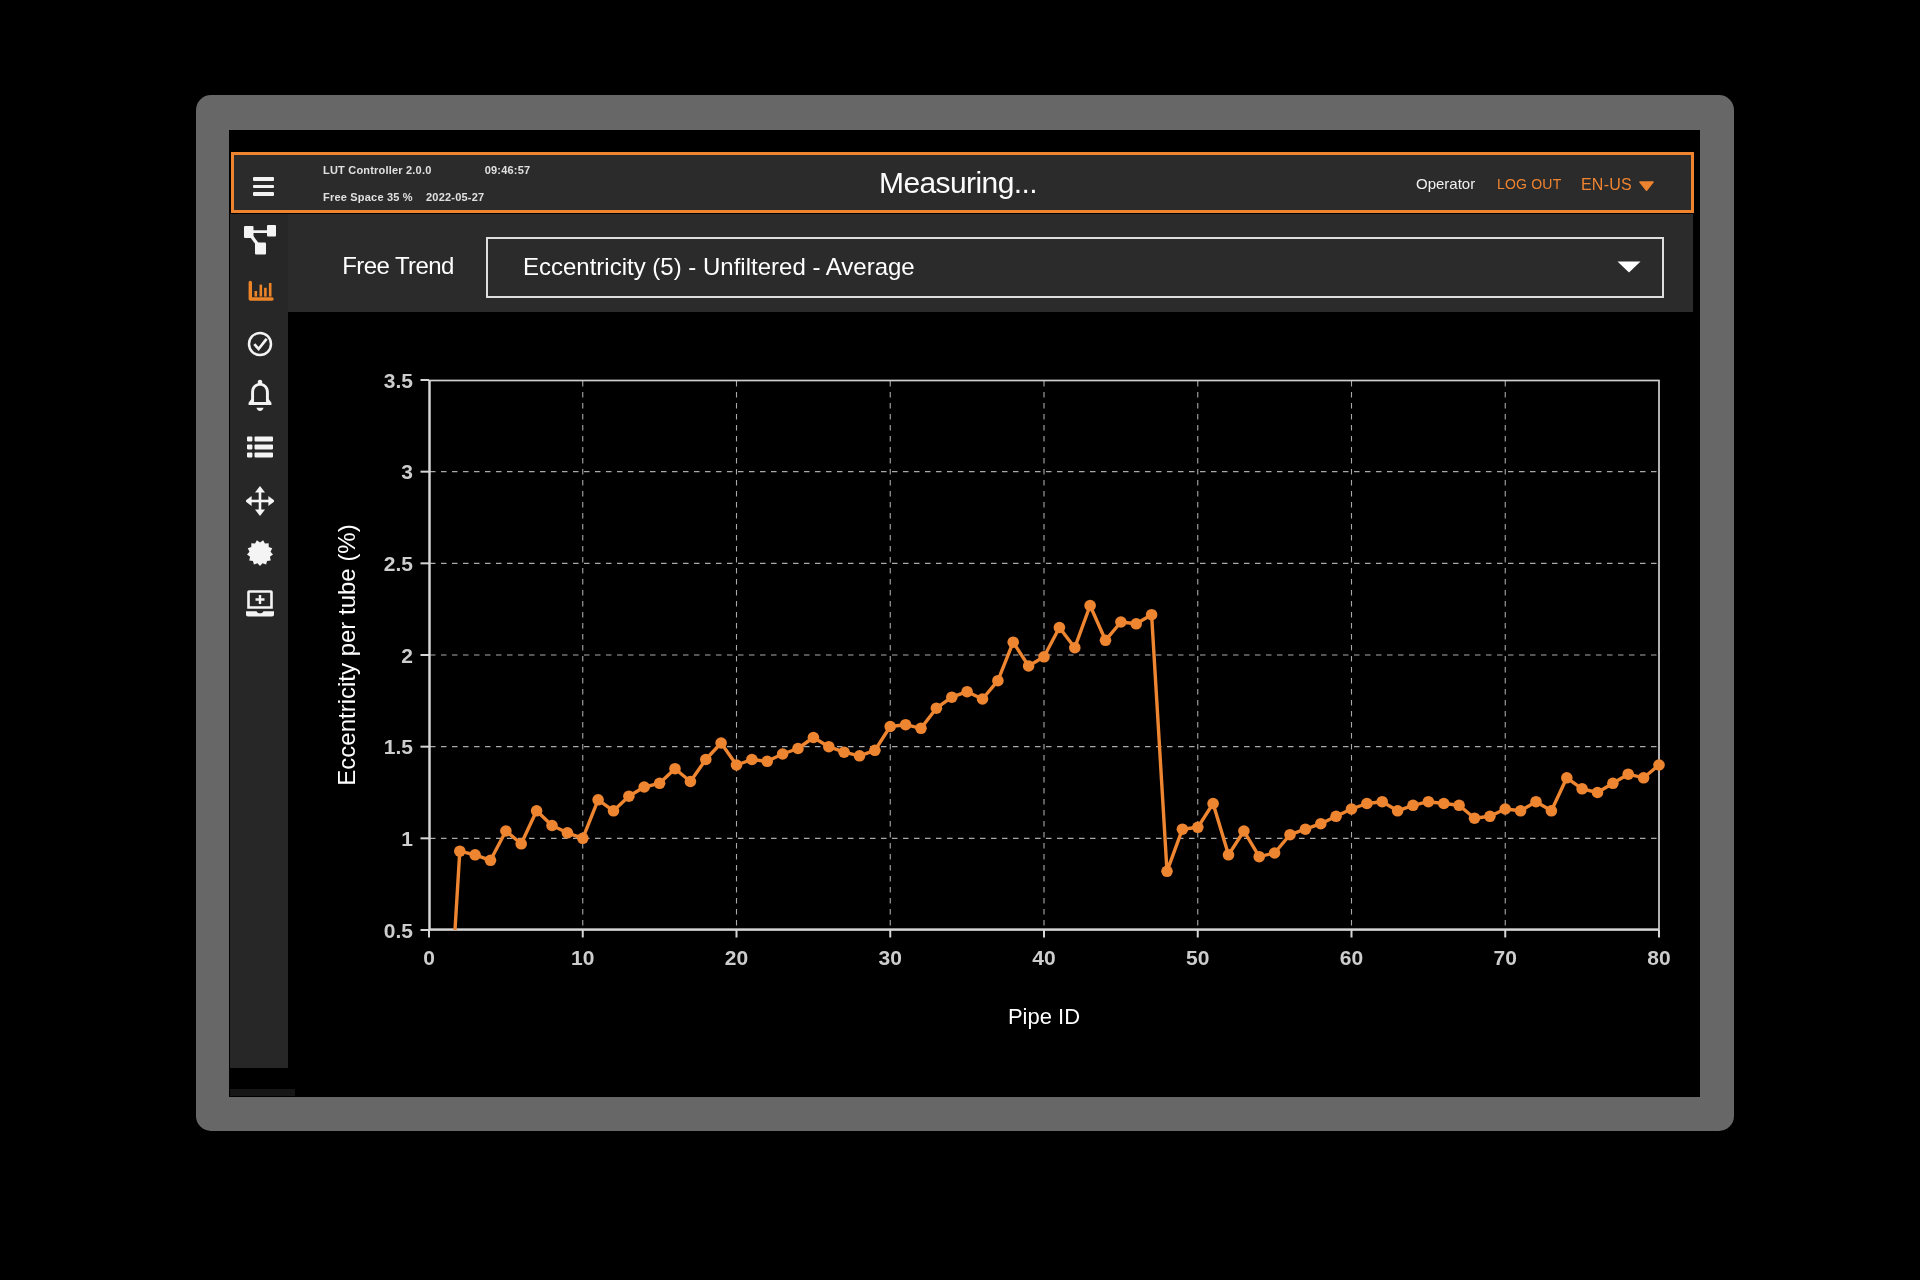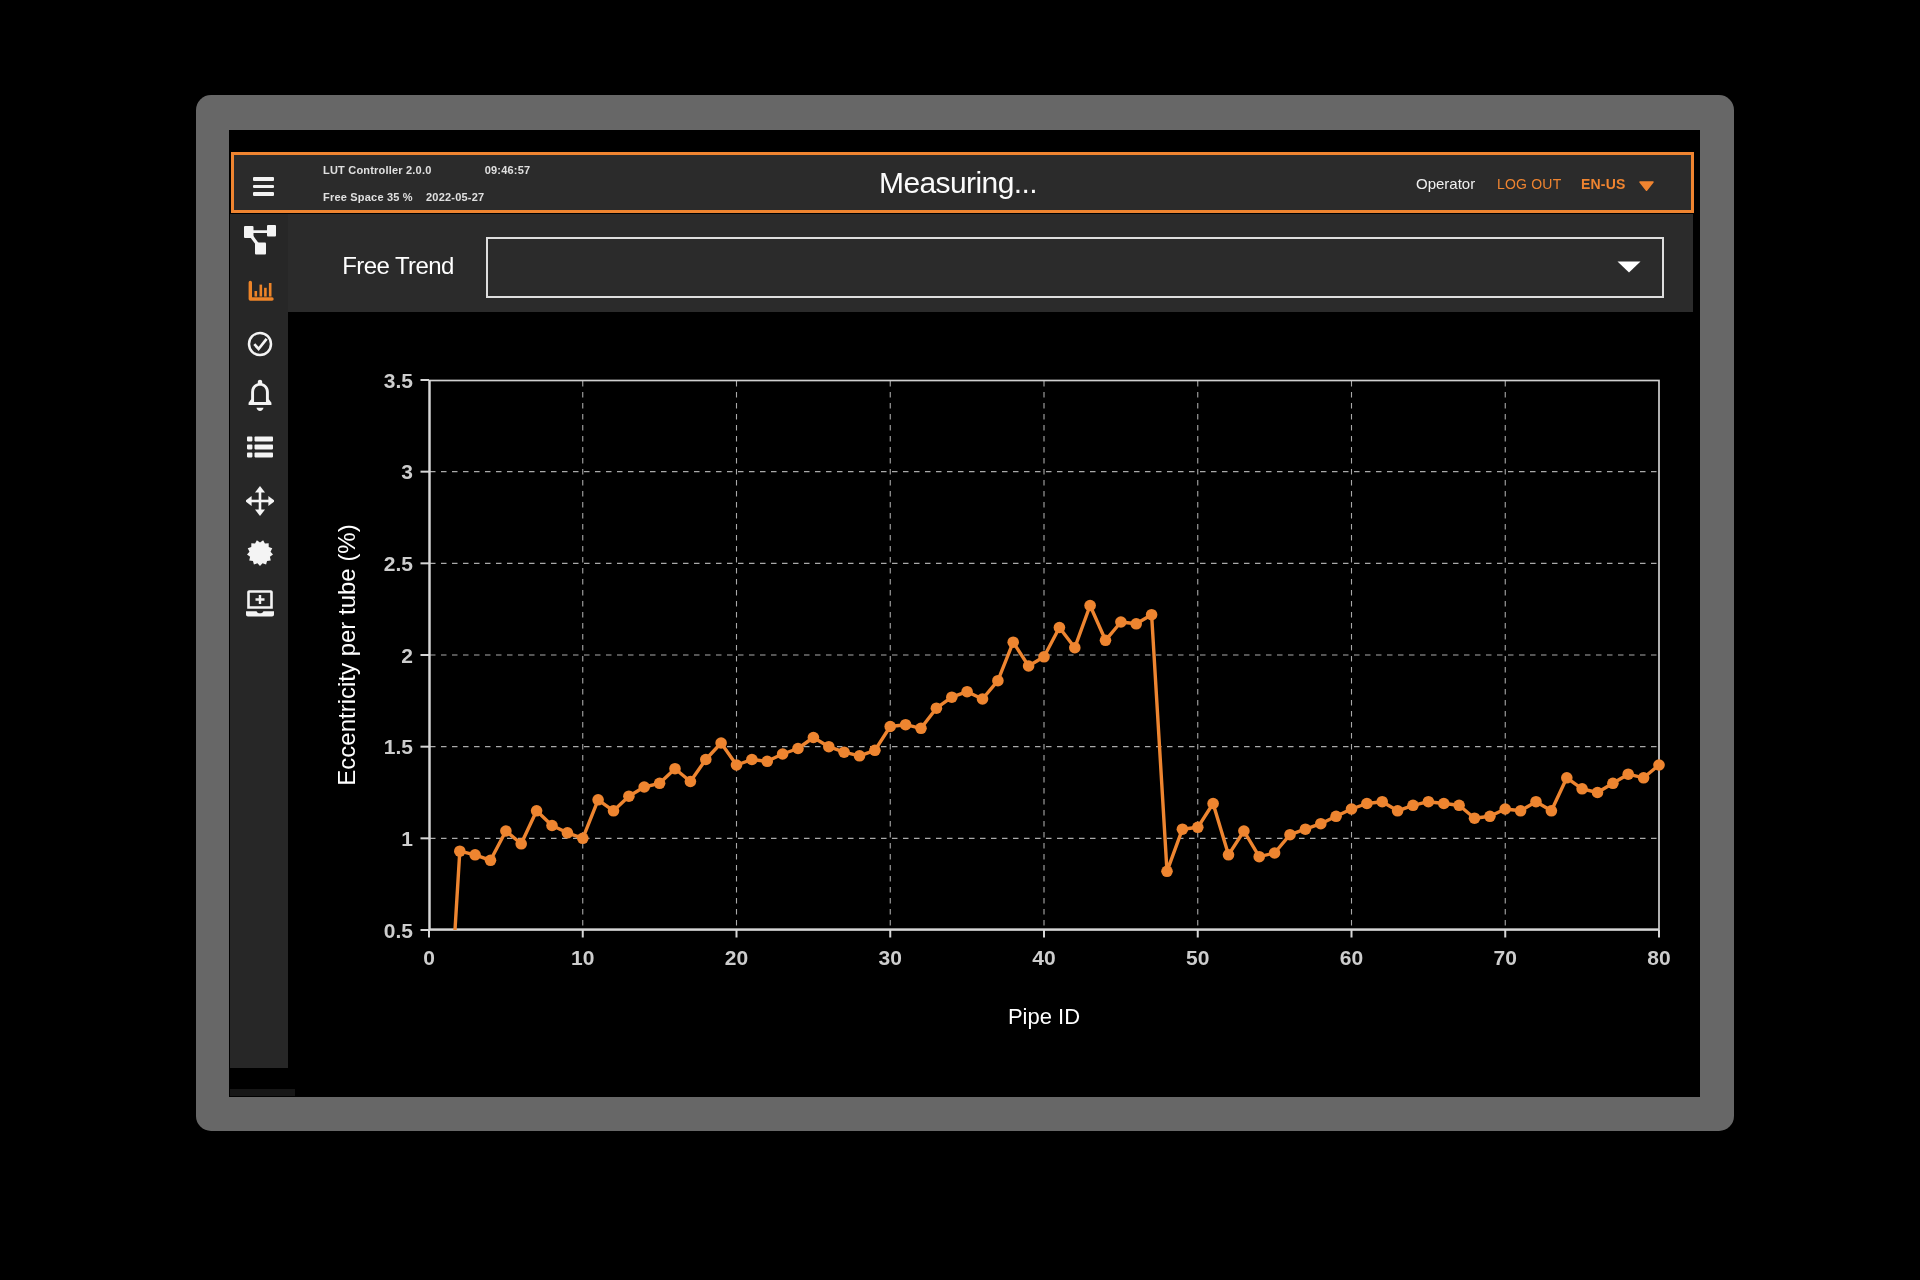--- a/index.html
+++ b/index.html
@@ -30,21 +30,21 @@
 <div class="abs hbar" style="top:176.8px"></div>
 <div class="abs hbar" style="top:184.6px"></div>
 <div class="abs hbar" style="top:192.4px"></div>
 <div class="abs tb-s" style="left:323px;top:163.5px">LUT Controller 2.0.0</div>
 <div class="abs tb-s" style="left:447.5px;top:163.5px;width:120px;text-align:center">09:46:57</div>
 <div class="abs tb-s" style="left:323px;top:191px">Free Space 35 %</div>
 <div class="abs tb-s" style="left:426px;top:191px;width:120px;text-align:left">2022-05-27</div>
 <div class="abs" id="measuring">Measuring...</div>
 <div class="abs" style="left:1416px;top:175px;font-size:15px;color:#efefef">Operator</div>
 <div class="abs orange" style="left:1497px;top:176px;font-size:14px;font-weight:normal;letter-spacing:0.2px">LOG OUT</div>
-<div class="abs orange" style="left:1581px;top:176px;font-size:14px;font-weight:bold;letter-spacing:0.2px">EN-US</div>
+<div class="abs orange" style="left:1581px;top:176px;font-size:16px;font-weight:normal;letter-spacing:0.2px">EN-US</div>
 <svg class="abs" style="left:1639px;top:180.5px" width="15" height="10" viewBox="0 0 15 10">
       <path d="M1 1 L14 1 L7.5 9.3 Z" fill="#ef8430" stroke="#ef8430" stroke-width="1.5" stroke-linejoin="round"></path>
     </svg>
 
 <div class="abs" id="sidebar"></div>
 <div class="abs" id="sbstrip"></div>
 
 <svg class="abs" style="left:244px;top:225px" width="32" height="30" viewBox="0 0 32 30" fill="#f4f4f4">
 <rect x="0" y="1" width="9.5" height="12" rx="1"></rect>
 <rect x="23" y="0" width="9" height="11.5" rx="1"></rect>
@@ -92,20 +92,21 @@
 </svg>
 <svg class="abs icon" style="top:588px" width="28" height="32" viewBox="0 0 28 32" fill="#f4f4f4">
 <path d="M3.2 2.2 L24.8 2.2 C26 2.2 26.8 3 26.8 4.2 L26.8 20.8 L1.2 20.8 L1.2 4.2 C1.2 3 2 2.2 3.2 2.2 Z M3.8 4.8 L3.8 18.2 L24.2 18.2 L24.2 4.8 Z" fill-rule="evenodd"></path>
 <path d="M0 23.2 L10.6 23.2 C11 24.6 12.3 25.3 14 25.3 C15.7 25.3 17 24.6 17.4 23.2 L28 23.2 L28 26.4 C28 27.6 27.2 28.4 26 28.4 L2 28.4 C0.8 28.4 0 27.6 0 26.4 Z"></path>
 <path d="M12.8 7 L15.2 7 L15.2 10.3 L18.5 10.3 L18.5 12.7 L15.2 12.7 L15.2 16 L12.8 16 L12.8 12.7 L9.5 12.7 L9.5 10.3 L12.8 10.3 Z"></path>
 </svg>
 
 <div class="abs" id="band"></div>
 <div class="abs" id="pipetrend">Free Trend</div>
 <div class="abs" id="dropdown"></div>
+<div class="abs" id="ddtext">Eccentricity (5) - Unfiltered - Average</div>
 <svg class="abs" style="left:1617px;top:261px" width="24" height="12" viewBox="0 0 24 12">
       <path d="M0.5 0.5 L23.5 0.5 L12 11.5 Z" fill="#fff"></path>
     </svg>
 
 <svg class="abs" style="left:288px;top:312px" width="1412" height="785" viewBox="288 312 1412 785">
 <g stroke="#a9a9a9" stroke-width="1.1" stroke-dasharray="5.5 5.5">
 <line x1="430" y1="471.67" x2="1658" y2="471.67"></line>
 <line x1="430" y1="563.33" x2="1658" y2="563.33"></line>
 <line x1="430" y1="655.00" x2="1658" y2="655.00"></line>
 <line x1="430" y1="746.67" x2="1658" y2="746.67"></line>

